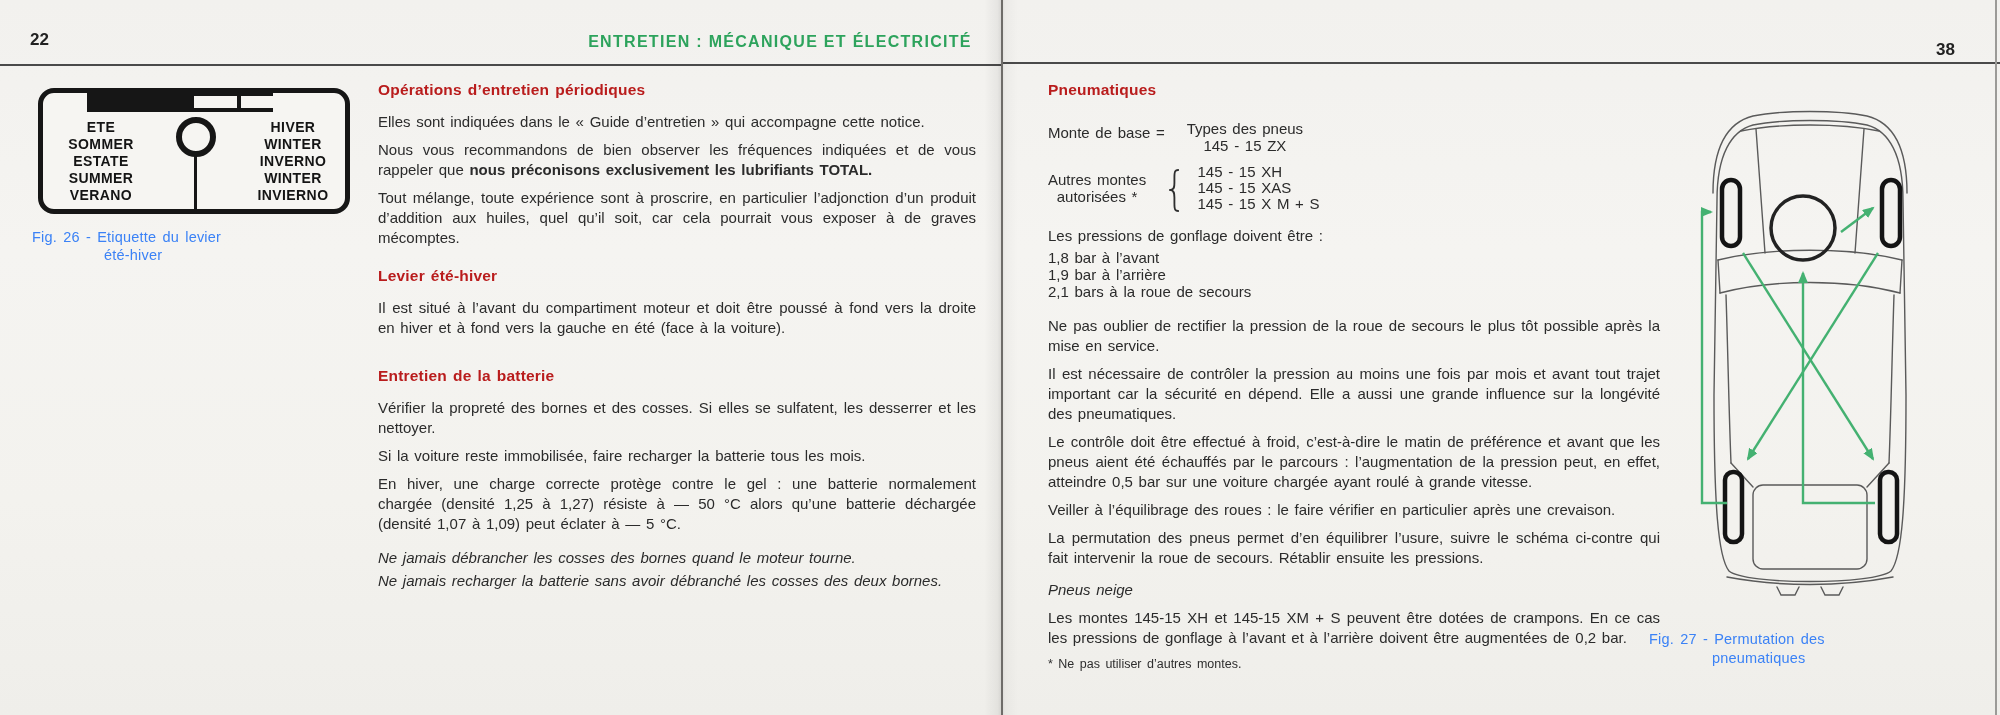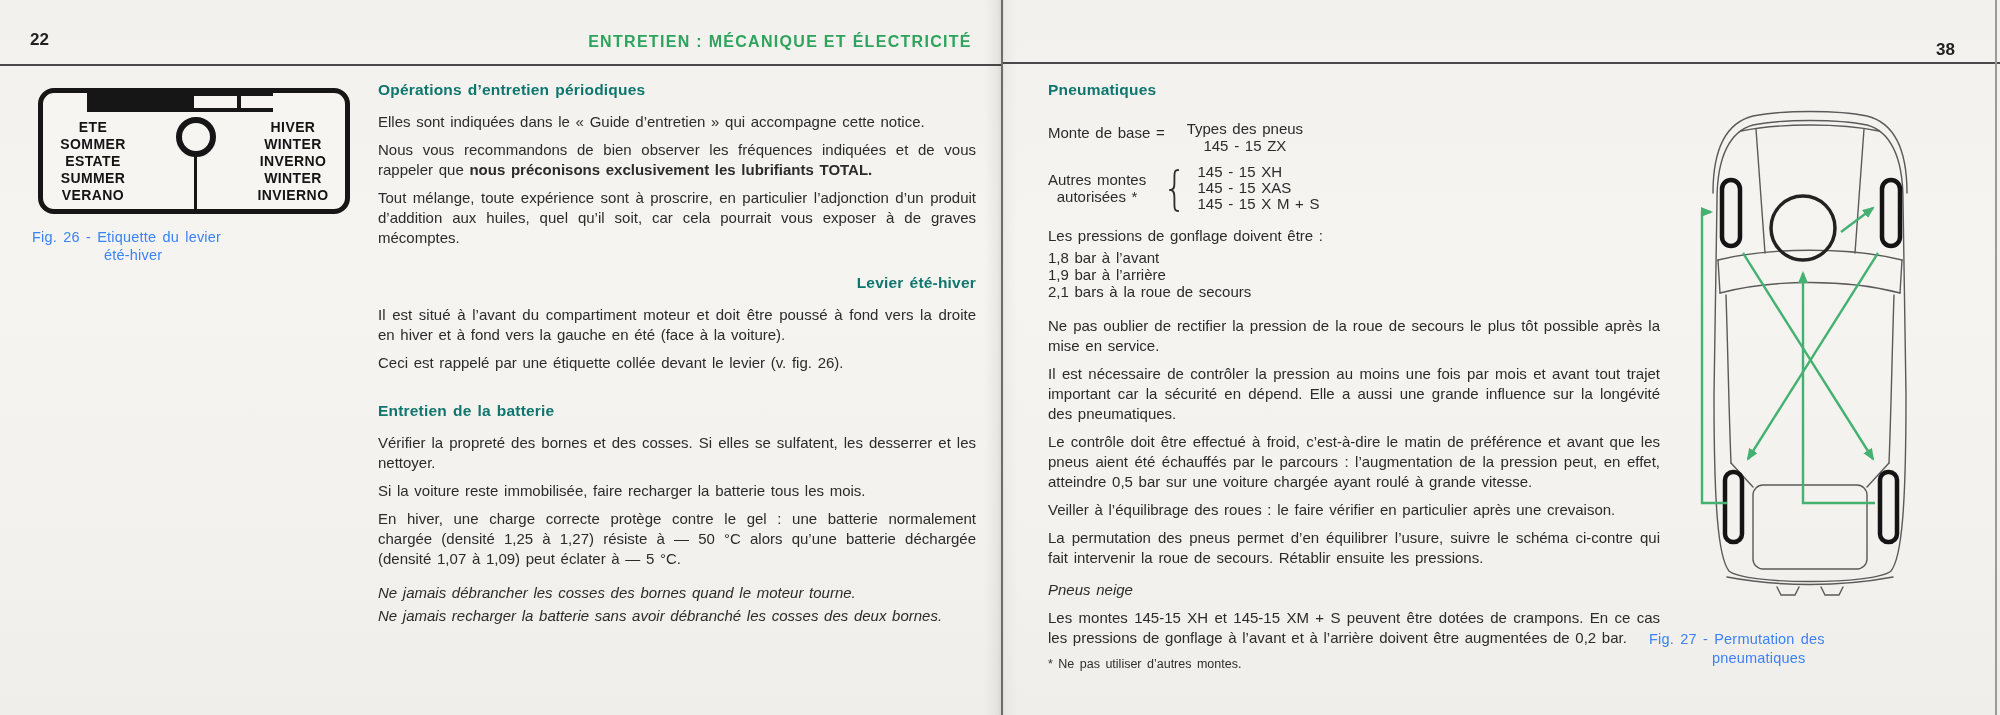--- a/index.html
+++ b/index.html
@@ -34,34 +34,34 @@
   .fig26-slot{position:absolute;top:3px;height:12px;width:43px;background:#f6f5f2;}
   .fig26-slot.s1{left:107px;}
   .fig26-slot.s2{left:154px;}
   .fig26-ring{
     position:absolute;left:133px;top:24px;width:28px;height:28px;
     border:6px solid #161616;border-radius:50%;
   }
   .fig26-divider{position:absolute;left:151px;top:62px;width:3px;height:54px;background:#161616;}
   .fig26-col{position:absolute;top:26px;text-align:center;
     font-weight:bold;font-size:14px;line-height:17px;letter-spacing:0.4px;color:#141414;}
-  .fig26-col.left{left:4px;width:92px;}
+  .fig26-col.left{left:12px;width:92px;}
   .fig26-col.right{left:198px;width:104px;}
   .caption{position:absolute;font-size:14.5px;color:#3b82f6;letter-spacing:0.2px;word-spacing:2px;}
   #cap26a{left:32px;top:229px;}
   #cap26b{left:104px;top:247px;}
   #cap27a{left:1649px;top:631px;}
   #cap27b{left:1712px;top:650px;}
 
   
   .textcol{position:absolute;top:80px;font-size:15px;line-height:20px;text-align:justify;word-spacing:1.5px;}
   #textcol-left{left:378px;width:598px;}
   #textcol-right{left:1048px;width:612px;}
-  .textcol h3{font-size:15.5px;margin:0 0 12px 0;color:#0f766e;letter-spacing:0.2px;text-align:left;}
-  .textcol h3.sp1{margin-top:25px;text-align:right;}
+  .textcol h3{font-size:15.5px;margin:0 0 12px 0;color:#b91c1c;letter-spacing:0.2px;text-align:left;}
+  .textcol h3.sp1{margin-top:18px;}
   .textcol h3.sp2{margin-top:28px;}
   .textcol p{margin:0 0 8px 0;}
   .textcol p.warn{font-style:italic;margin-bottom:3px;}
   .textcol p.warn.first{margin-top:14px;}
   b{font-weight:bold;}
 
   .tyre-row{display:flex;align-items:center;margin:0 0 10px 0;text-align:left;gap:6px;}
   .tyre-stack{display:inline-block;text-align:center;margin-left:16px;line-height:17px;margin-top:8px;}
   .tyre-row2{display:flex;align-items:center;margin:4px 0 14px 0;text-align:left;}
   .other-label{display:inline-block;text-align:center;line-height:17px;}
@@ -116,21 +116,20 @@
 <div class="caption" id="cap26b">été-hiver</div>
 
 <div class="textcol" id="textcol-left">
   <h3>Opérations d’entretien périodiques</h3>
   <p>Elles sont indiquées dans le « Guide d’entretien » qui accompagne cette notice.</p>
   <p><span>Nous vous recommandons de bien observer les fréquences indiquées et de vous rappeler que </span><b>nous préconisons exclusivement les lubrifiants TOTAL.</b></p>
   <p>Tout mélange, toute expérience sont à proscrire, en particulier l’adjonction d’un produit d’addition aux huiles, quel qu’il soit, car cela pourrait vous exposer à de graves mécomptes.</p>
 
   <h3 class="sp1">Levier été-hiver</h3>
   <p>Il est situé à l’avant du compartiment moteur et doit être poussé à fond vers la droite en hiver et à fond vers la gauche en été (face à la voiture).</p>
-  <p>Ceci est rappelé par une étiquette collée devant le levier (v. fig. 26).</p>
 
   <h3 class="sp2">Entretien de la batterie</h3>
   <p>Vérifier la propreté des bornes et des cosses. Si elles se sulfatent, les desserrer et les nettoyer.</p>
   <p>Si la voiture reste immobilisée, faire recharger la batterie tous les mois.</p>
   <p>En hiver, une charge correcte protège contre le gel : une batterie normalement chargée (densité 1,25 à 1,27) résiste à — 50 °C alors qu’une batterie déchargée (densité 1,07 à 1,09) peut éclater à — 5 °C.</p>
   <p class="warn first">Ne jamais débrancher les cosses des bornes quand le moteur tourne.</p>
   <p class="warn">Ne jamais recharger la batterie sans avoir débranché les cosses des deux bornes.</p>
 </div>
 
 <div class="textcol" id="textcol-right">

